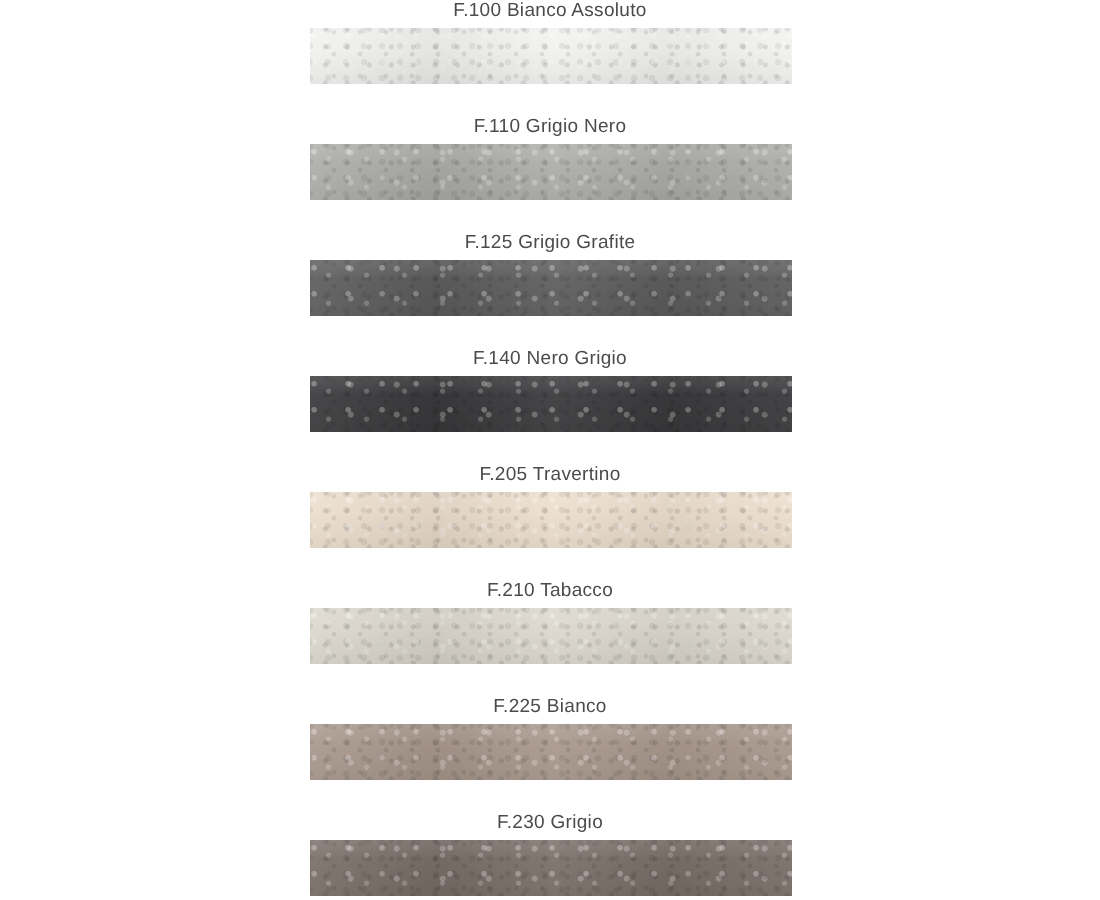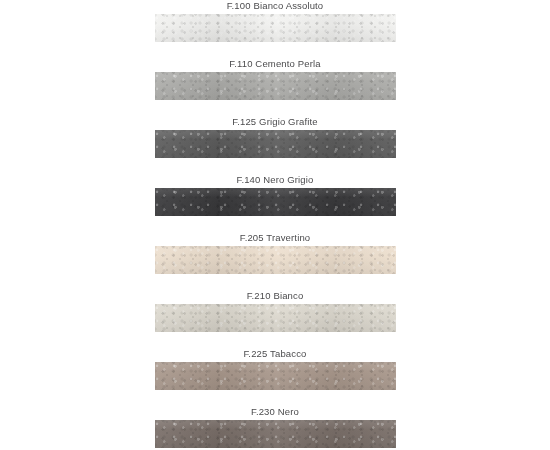--- a/index.html
+++ b/index.html
@@ -82,40 +82,40 @@
 </style>
 </head>
 <body>
 
 <div id="swatch-chart">
     <div class="swatch-entry" style="top: 0px;">
       <div class="swatch-label">F.100 Bianco Assoluto</div>
       <div class="swatch-bar" style="background-color: rgb(242, 242, 240);"></div>
     </div>
     <div class="swatch-entry" style="top: 58px;">
-      <div class="swatch-label">F.110 Cemento Perla</div>
+      <div class="swatch-label">F.110 Grigio Nero</div>
       <div class="swatch-bar" style="background-color: rgb(173, 173, 170);"></div>
     </div>
     <div class="swatch-entry" style="top: 116px;">
       <div class="swatch-label">F.125 Grigio Grafite</div>
       <div class="swatch-bar" style="background-color: rgb(93, 93, 93);"></div>
     </div>
     <div class="swatch-entry" style="top: 174px;">
       <div class="swatch-label">F.140 Nero Grigio</div>
       <div class="swatch-bar" style="background-color: rgb(58, 58, 60);"></div>
     </div>
     <div class="swatch-entry" style="top: 232px;">
       <div class="swatch-label">F.205 Travertino</div>
       <div class="swatch-bar" style="background-color: rgb(236, 222, 205);"></div>
     </div>
     <div class="swatch-entry" style="top: 290px;">
-      <div class="swatch-label">F.210 Bianco</div>
+      <div class="swatch-label">F.210 Tabacco</div>
       <div class="swatch-bar" style="background-color: rgb(220, 216, 206);"></div>
     </div>
     <div class="swatch-entry" style="top: 348px;">
-      <div class="swatch-label">F.225 Tabacco</div>
+      <div class="swatch-label">F.225 Bianco</div>
       <div class="swatch-bar" style="background-color: rgb(169, 152, 140);"></div>
     </div>
     <div class="swatch-entry" style="top: 406px;">
-      <div class="swatch-label">F.230 Nero</div>
+      <div class="swatch-label">F.230 Grigio</div>
       <div class="swatch-bar" style="background-color: rgb(122, 111, 105);"></div>
     </div>
   </div>
 
 </body></html>

